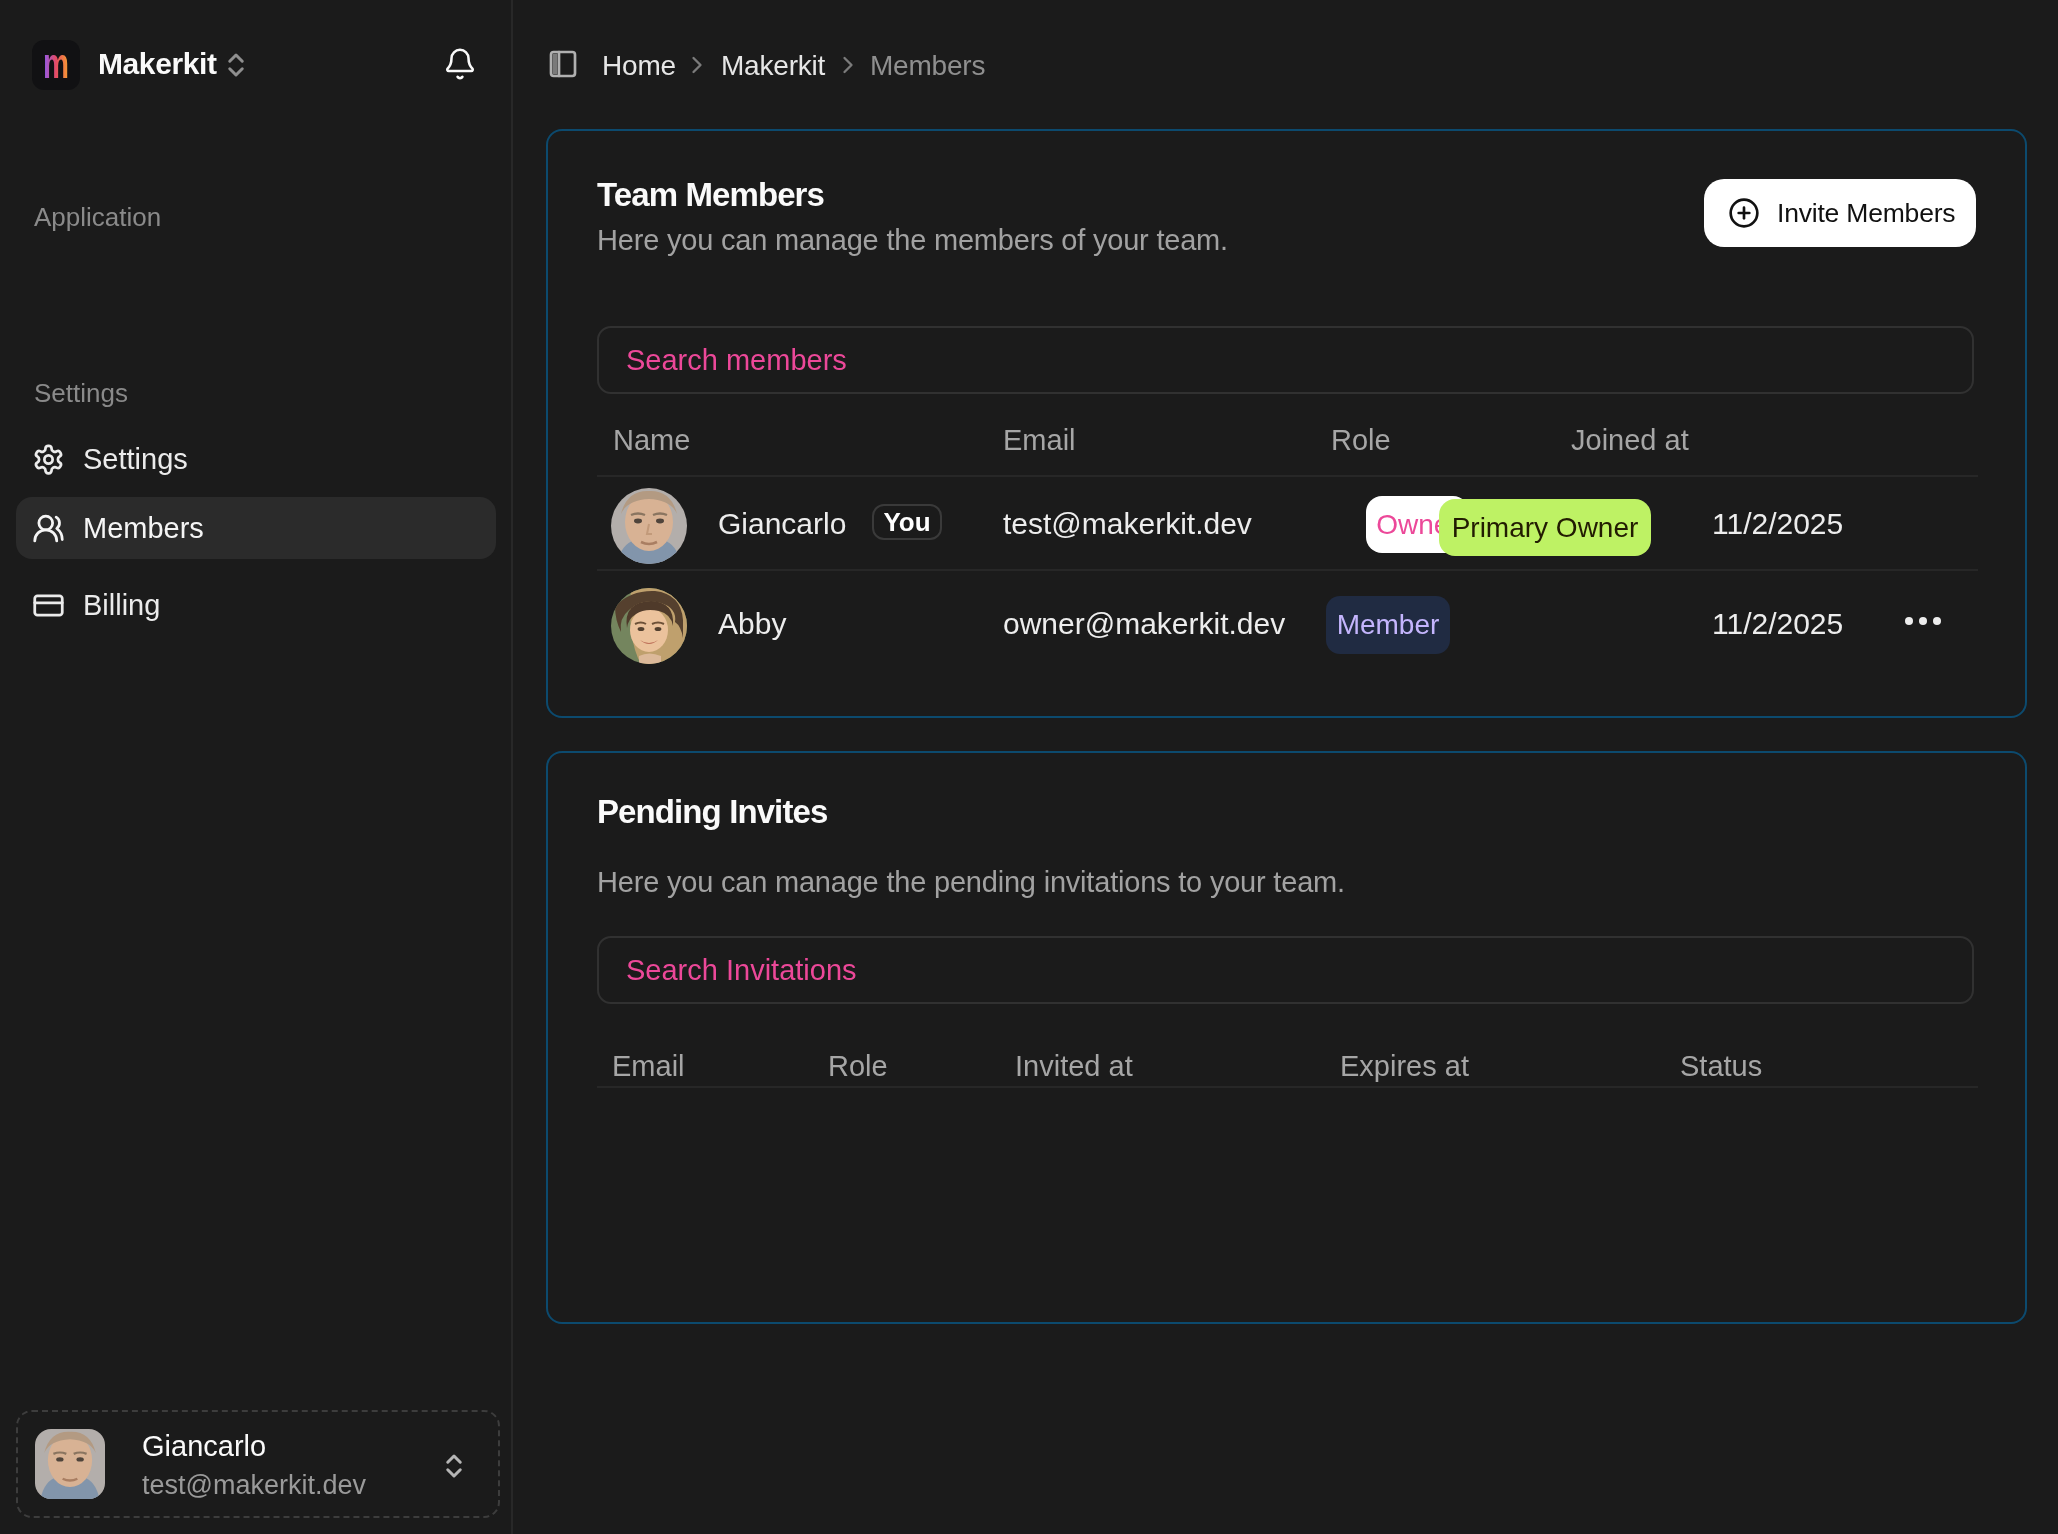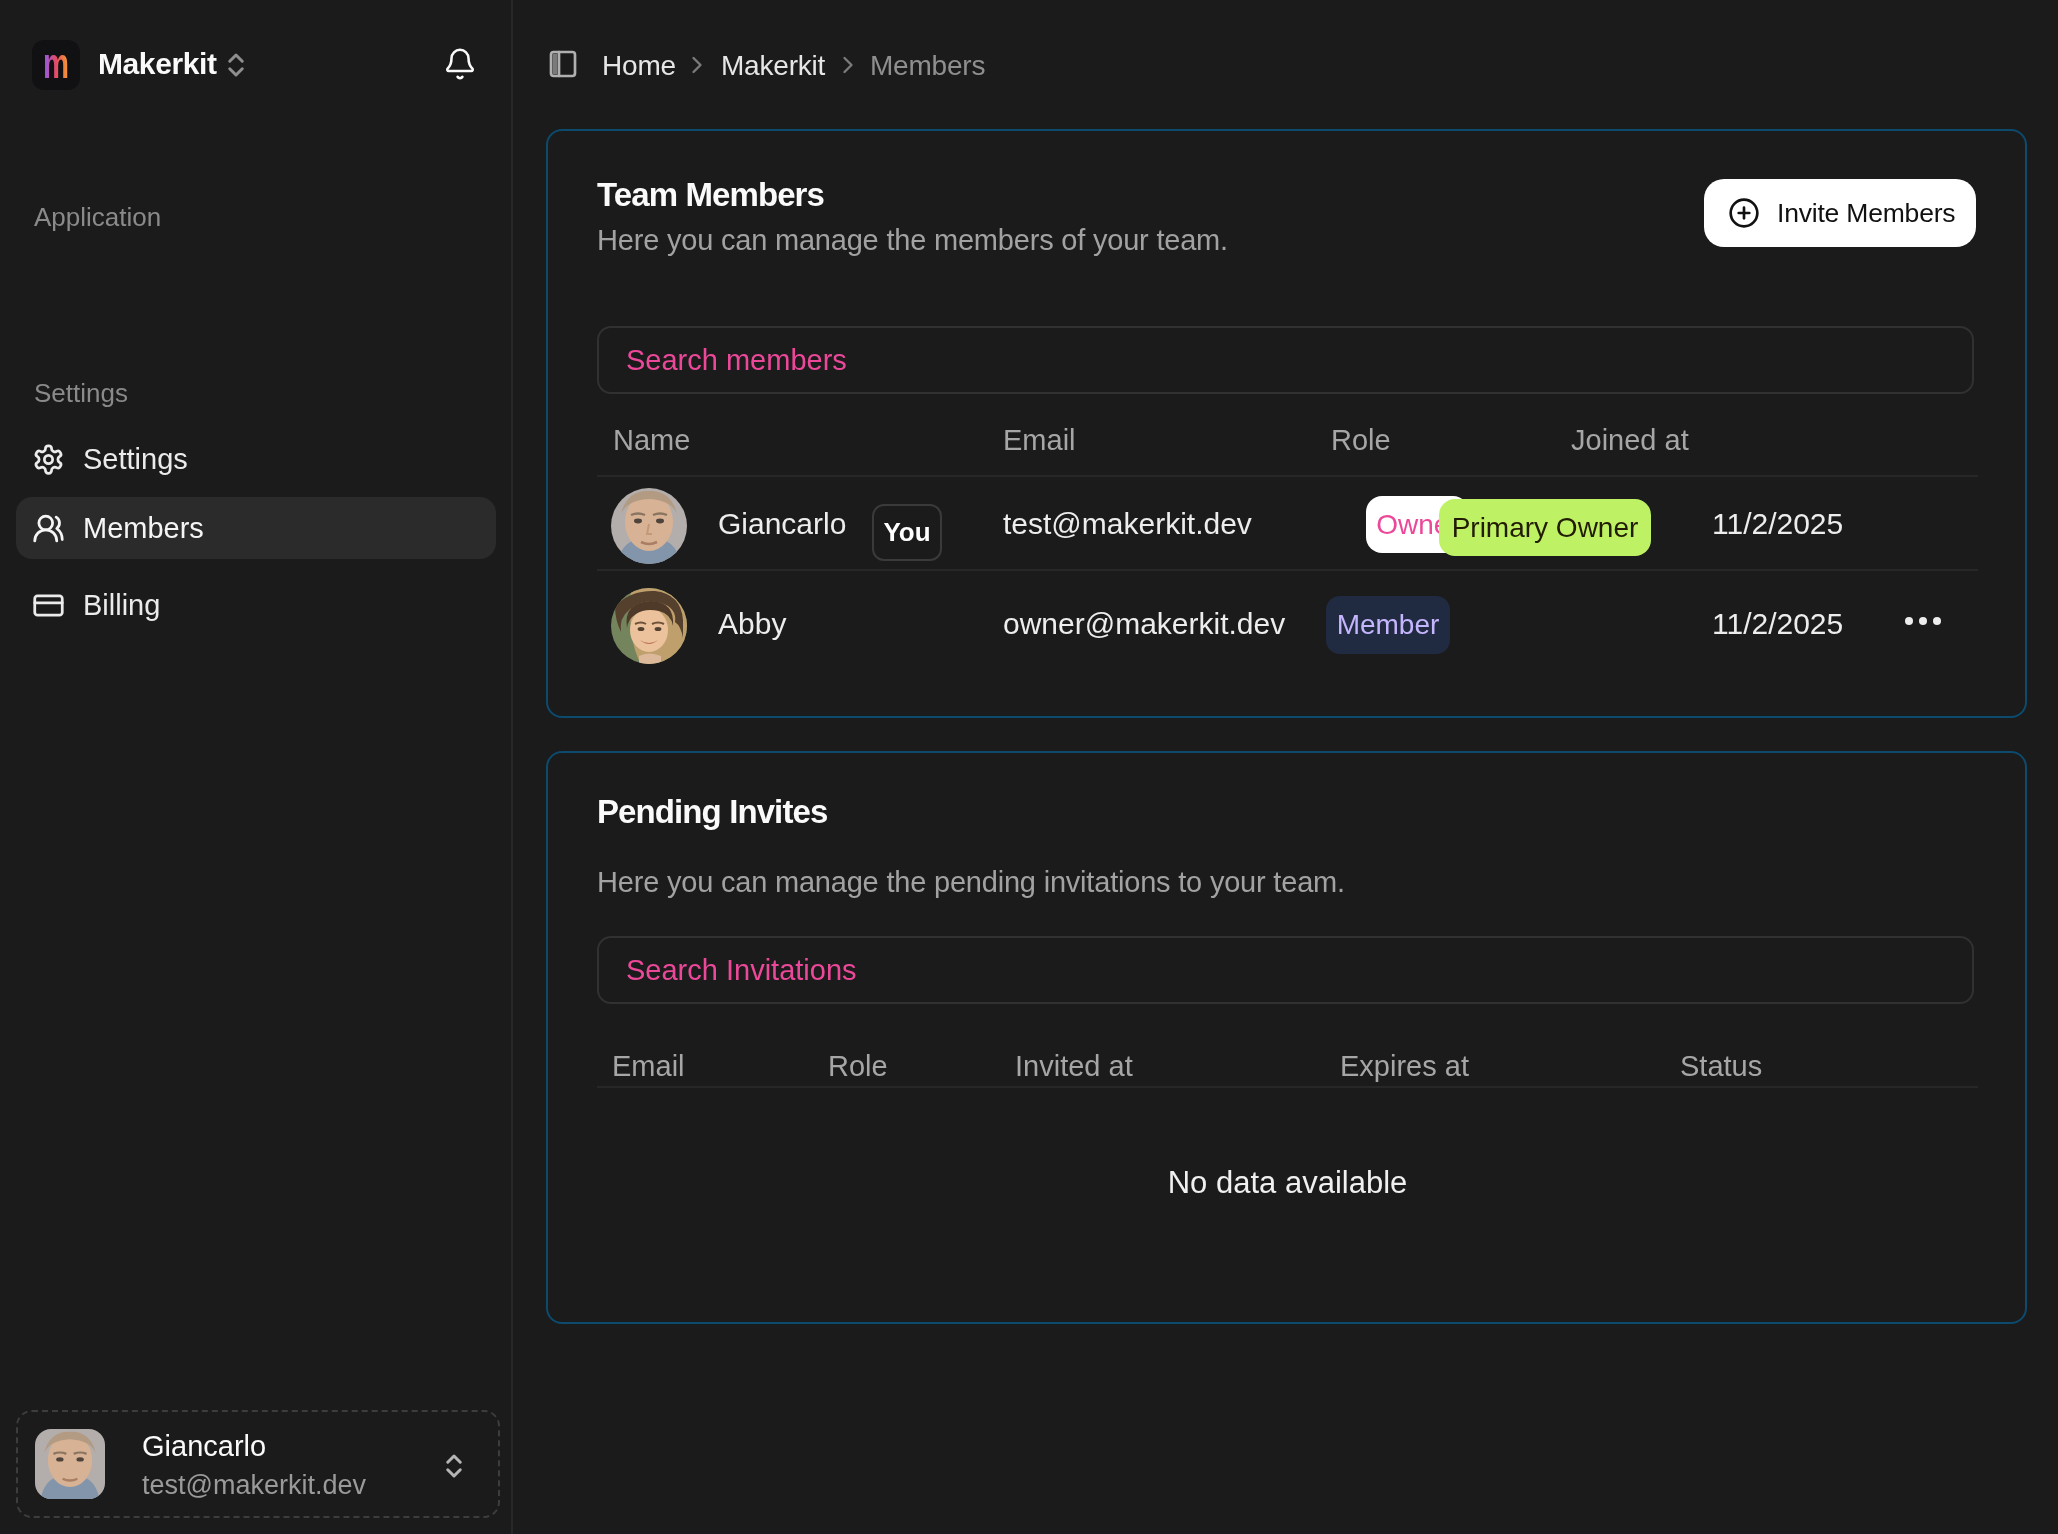--- a/index.html
+++ b/index.html
@@ -30,21 +30,21 @@
   .cardtitle { position:absolute; left:49px; font-size:33px; font-weight:700; color:#fafafa; letter-spacing:-0.9px; }
   .carddesc { position:absolute; left:49px; font-size:29px; color:#a2a2a2; letter-spacing:-0.2px; }
   .invitebtn { position:absolute; left:1156px; top:48px; width:272px; height:68px; background:#fff; border-radius:20px; display:flex; align-items:center; }
   .invitebtn span { font-size:26.5px; font-weight:500; color:#111; margin-left:17px; white-space:nowrap; letter-spacing:-0.2px; }
   .searchbox { position:absolute; left:49px; width:1377px; height:68px; border:2px solid #313131; border-radius:14px; display:flex; align-items:center; }
   .searchbox span { margin-left:27px; font-size:29px; color:#ec4899; }
   .th { position:absolute; font-size:29px; font-weight:500; color:#a6a6a6; }
   .divider { position:absolute; left:49px; width:1381px; height:0; border-top:2px solid #272727; }
   .cell { position:absolute; font-size:30px; color:#ededed; }
   .avatar { position:absolute; width:76px; height:76px; border-radius:50%; overflow:hidden; }
-  .youbadge { position:absolute; left:324px; top:16px; width:70px; height:57px; border:2px solid #3a3a3a; border-radius:12px; color:#fff; font-size:26px; font-weight:700; display:flex; align-items:center; justify-content:center; }
+  .youbadge { position:absolute; left:324px; top:16px; width:70px; height:36px; border:2px solid #3a3a3a; border-radius:12px; color:#fff; font-size:26px; font-weight:700; display:flex; align-items:center; justify-content:center; }
   .badge { position:absolute; height:57px; border-radius:16px; display:flex; align-items:center; justify-content:center; font-size:28px; font-weight:500; }
   .b-owner { background:#fff; color:#ec4899; width:103px;margin-left:36px; }
   .b-powner { background:#bef264; color:#221c02; width:212px; }
   .b-member { background:#202b42; color:#c4b5fd; width:124px; height:58px; border-radius:14px; }
   .dots { position:absolute; display:flex; gap:6px; }
   .dots i { width:8px; height:8px; border-radius:50%; background:#ededed; }
   .nodata { position:absolute; left:0; width:1479px; text-align:center; font-size:31px; color:#f0f0f0; }
 </style>
 </head>
 <body>
@@ -220,14 +220,13 @@
   <div class="carddesc" style="top:113px;">Here you can manage the pending invitations to your team.</div>
   <div class="searchbox" style="top:183px;">
       <span>Search Invitations</span>
     </div>
   <div class="th" style="left:64px; top:297px;">Email</div>
   <div class="th" style="left:280px; top:297px;">Role</div>
   <div class="th" style="left:467px; top:297px;">Invited at</div>
   <div class="th" style="left:792px; top:297px;">Expires at</div>
   <div class="th" style="left:1132px; top:297px;">Status</div>
   <div class="divider" style="top:333px;"></div>
-  <div class="nodata" style="top:412px;">No data available</div>
 </div>
 
 </body></html>

